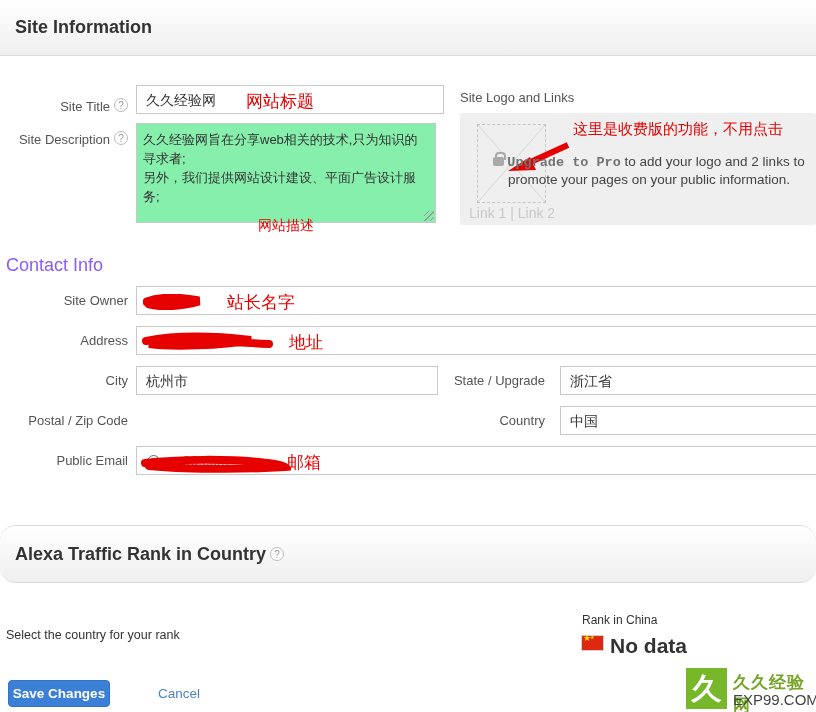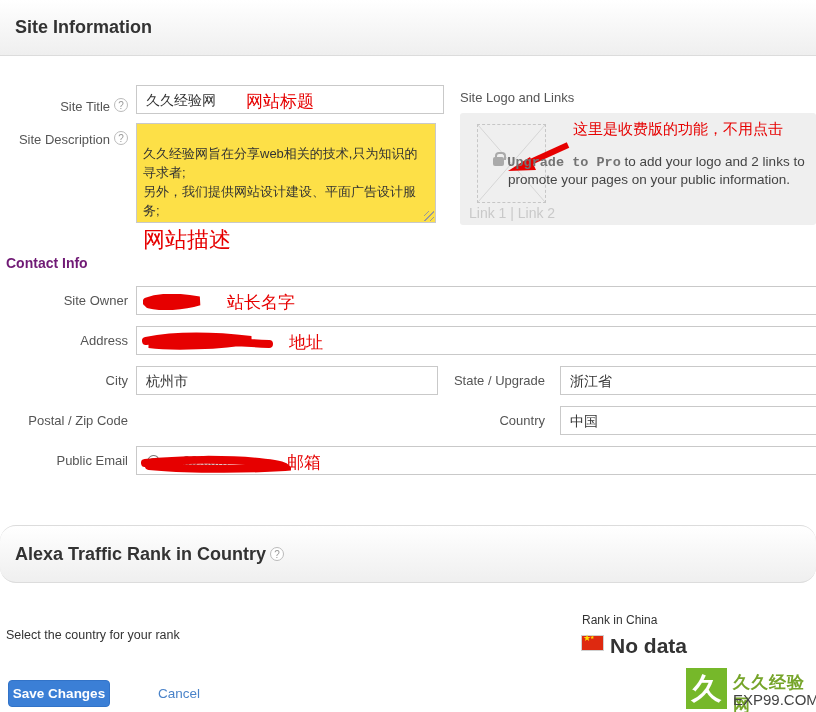--- a/index.html
+++ b/index.html
@@ -21,27 +21,27 @@
   
   .flabel { position:absolute; font-size:13px; color:#555; text-align:right; width:128px; left:0; }
   .flabel2 { position:absolute; font-size:13px; color:#555; text-align:right; width:115px; left:430px; }
 
   
   .tinput { position:absolute; background:#fff; border:1px solid #c9c9c9; height:29px; font-size:14px; color:#333; }
   .tinput .val { position:absolute; left:9px; top:6px; white-space:nowrap; }
   .red-note { color:#e60000; font-size:17px; white-space:nowrap; }
   .tinput .red-note { position:absolute; top:4px; }
 
-  .textarea { position:absolute; left:136px; top:123px; width:300px; height:100px; background:#fde047;
-    border:1px solid #c9c9c9; font-size:13px; color:#333; line-height:19px; padding:20px 6px; }
-  .textarea .note-center { display:block; text-align:left; margin-top:10px; font-size:22px; }
+  .textarea { position:absolute; left:136px; top:123px; width:300px; height:100px; background:#86efac;
+    border:1px solid #c9c9c9; font-size:13px; color:#333; line-height:19px; padding:6px 6px; }
+  .textarea .note-center { display:block; text-align:center; margin-top:10px; font-size:14px; }
   .resize-grip { position:absolute; right:1px; bottom:1px; width:10px; height:10px;
     background:repeating-linear-gradient(135deg, transparent 0 3px, #999 3px 4px); }
 
-  .section-h { position:absolute; font-size:14px; font-weight:bold; color:#701a75; }
+  .section-h { position:absolute; font-size:18px; font-weight:normal; color:#8b5cf6; }
 
   
   .logo-label { position:absolute; left:460px; top:90px; font-size:13px; color:#555; }
   .logo-panel { position:absolute; left:460px; top:113px; width:356px; height:112px; background:#efefef; border-radius:3px; }
   .ph-box { position:absolute; left:17px; top:11px; width:69px; height:79px; border:1px dashed #c6c6c6; }
   .ph-box svg { width:100%; height:100%; display:block; }
   .panel-note { position:absolute; left:113px; top:7px; font-size:15px; }
   .panel-arrow { position:absolute; left:46px; top:26px; }
   .panel-text { position:absolute; left:28px; top:40px; width:322px; text-align:center;
     font-size:13.5px; color:#444; line-height:17px; }

